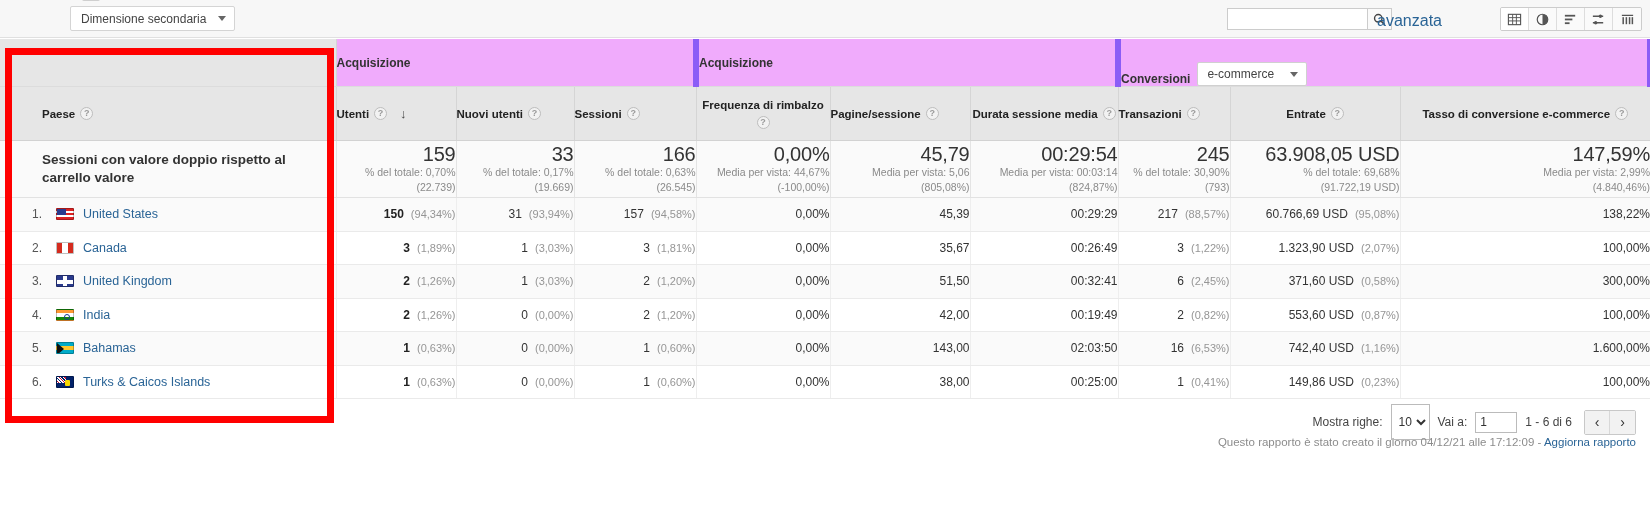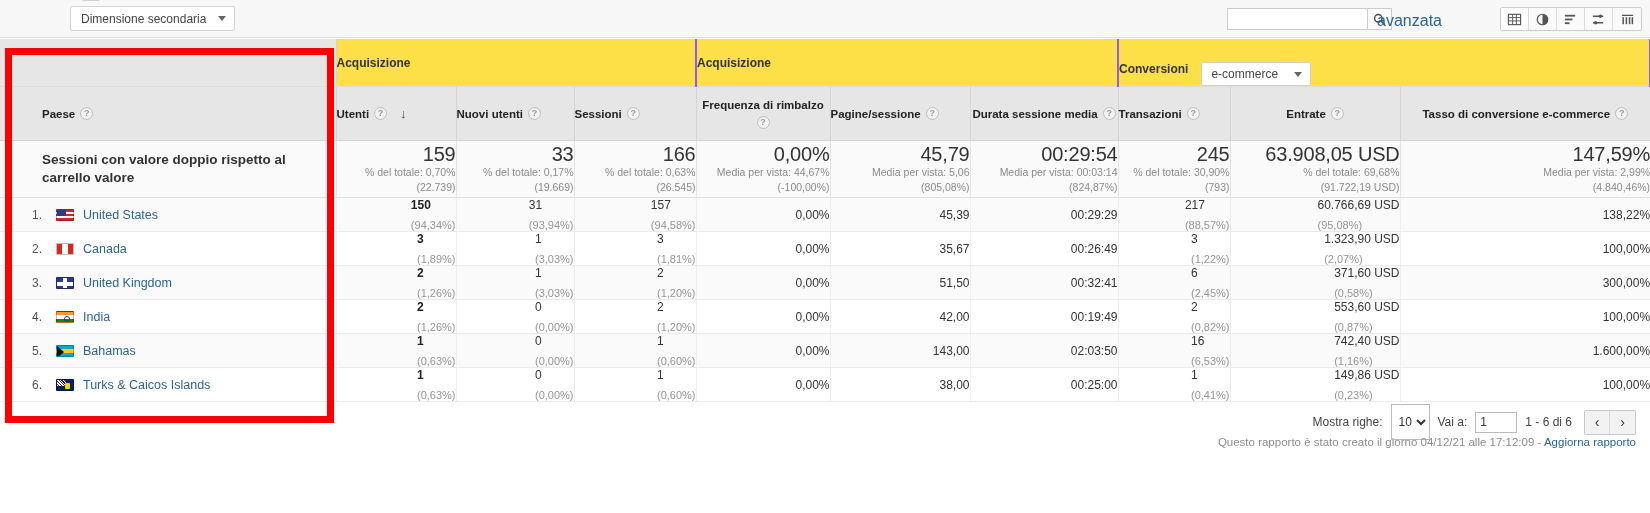--- a/index.html
+++ b/index.html
@@ -67,28 +67,28 @@
   .viewbtn.active { background: #ffffff; }
 
   
   .table-area {
     position: absolute; left: 0; top: 39px; width: 1650px;
   }
   table.ga { border-collapse: collapse; width: 1650px; table-layout: fixed; font-size: 12px; }
   table.ga td, table.ga th { padding: 0; }
 
   .grp-row th {
-    background: #fde047; height: 41px; border-bottom: 1px solid #dcdcdc;
-    border-right: 2px solid #8b5cf6;
+    background: #f0abfc; height: 41px; border-bottom: 1px solid #dcdcdc;
+    border-right: 6px solid #8b5cf6;
     font-size: 12px; font-weight: bold; color: #333;
     text-align: left; padding-left: 9px; vertical-align: middle;
   }
   .grp-row th.dimhead { background: #e6e6e6; border-right: 1px solid #d5d5d5; }
   .grp-conv { position: relative; }
-  .conv-inner { display: flex; align-items: flex-start; gap: 13px; margin-top: 23px; }
+  .conv-inner { display: flex; align-items: flex-end; gap: 7px; margin-top: 23px; }
   .ecom-select {
     background: #fff; border: 1px solid #d0d0d0; border-radius: 2px;
     height: 24px; padding: 0 8px 0 9px; font-size: 12px; font-weight: normal; color: #444;
     display: inline-flex; align-items: center; gap: 16px; cursor: pointer;
   }
 
   .col-row th {
     background: #e6e6e6; height: 54px; border-bottom: 1px solid #d2d2d2;
     border-right: 1px solid #d5d5d5;
     font-size: 11.5px; font-weight: bold; color: #222;
@@ -122,21 +122,21 @@
   .sub-num { font-size: 10.5px; color: #8a8a8a; line-height: 1.28; margin-top: 1px; }
 
   
   .data-row td {
     height: 33.5px; border-bottom: 1px solid #eaeaea; border-right: 1px solid #eeeeee;
     vertical-align: middle; padding: 0 9px; text-align: right; font-size: 12px; color: #333;
   }
   .data-row.odd td { background: #fafafa; }
   .data-row.even td { background: #ffffff; }
   .data-row td.dimcell { text-align: left; padding-left: 0; }
-  .cellpair { display: inline-flex; align-items: baseline; gap: 7px; justify-content: flex-end; flex-direction: column; }
+  .cellpair { display: inline-flex; align-items: baseline; gap: 7px; justify-content: flex-end; }
   .cv { font-weight: bold; color: #222; }
   .cp { color: #959595; font-size: 11px; }
   .plain { color: #333; }
 
   .country {
     display: flex; align-items: center; gap: 0; padding-left: 32px;
   }
   .rank { width: 24px; color: #555; font-size: 12px; }
   .flag {
     width: 18px; height: 12px; margin-right: 9px; flex: 0 0 auto;

